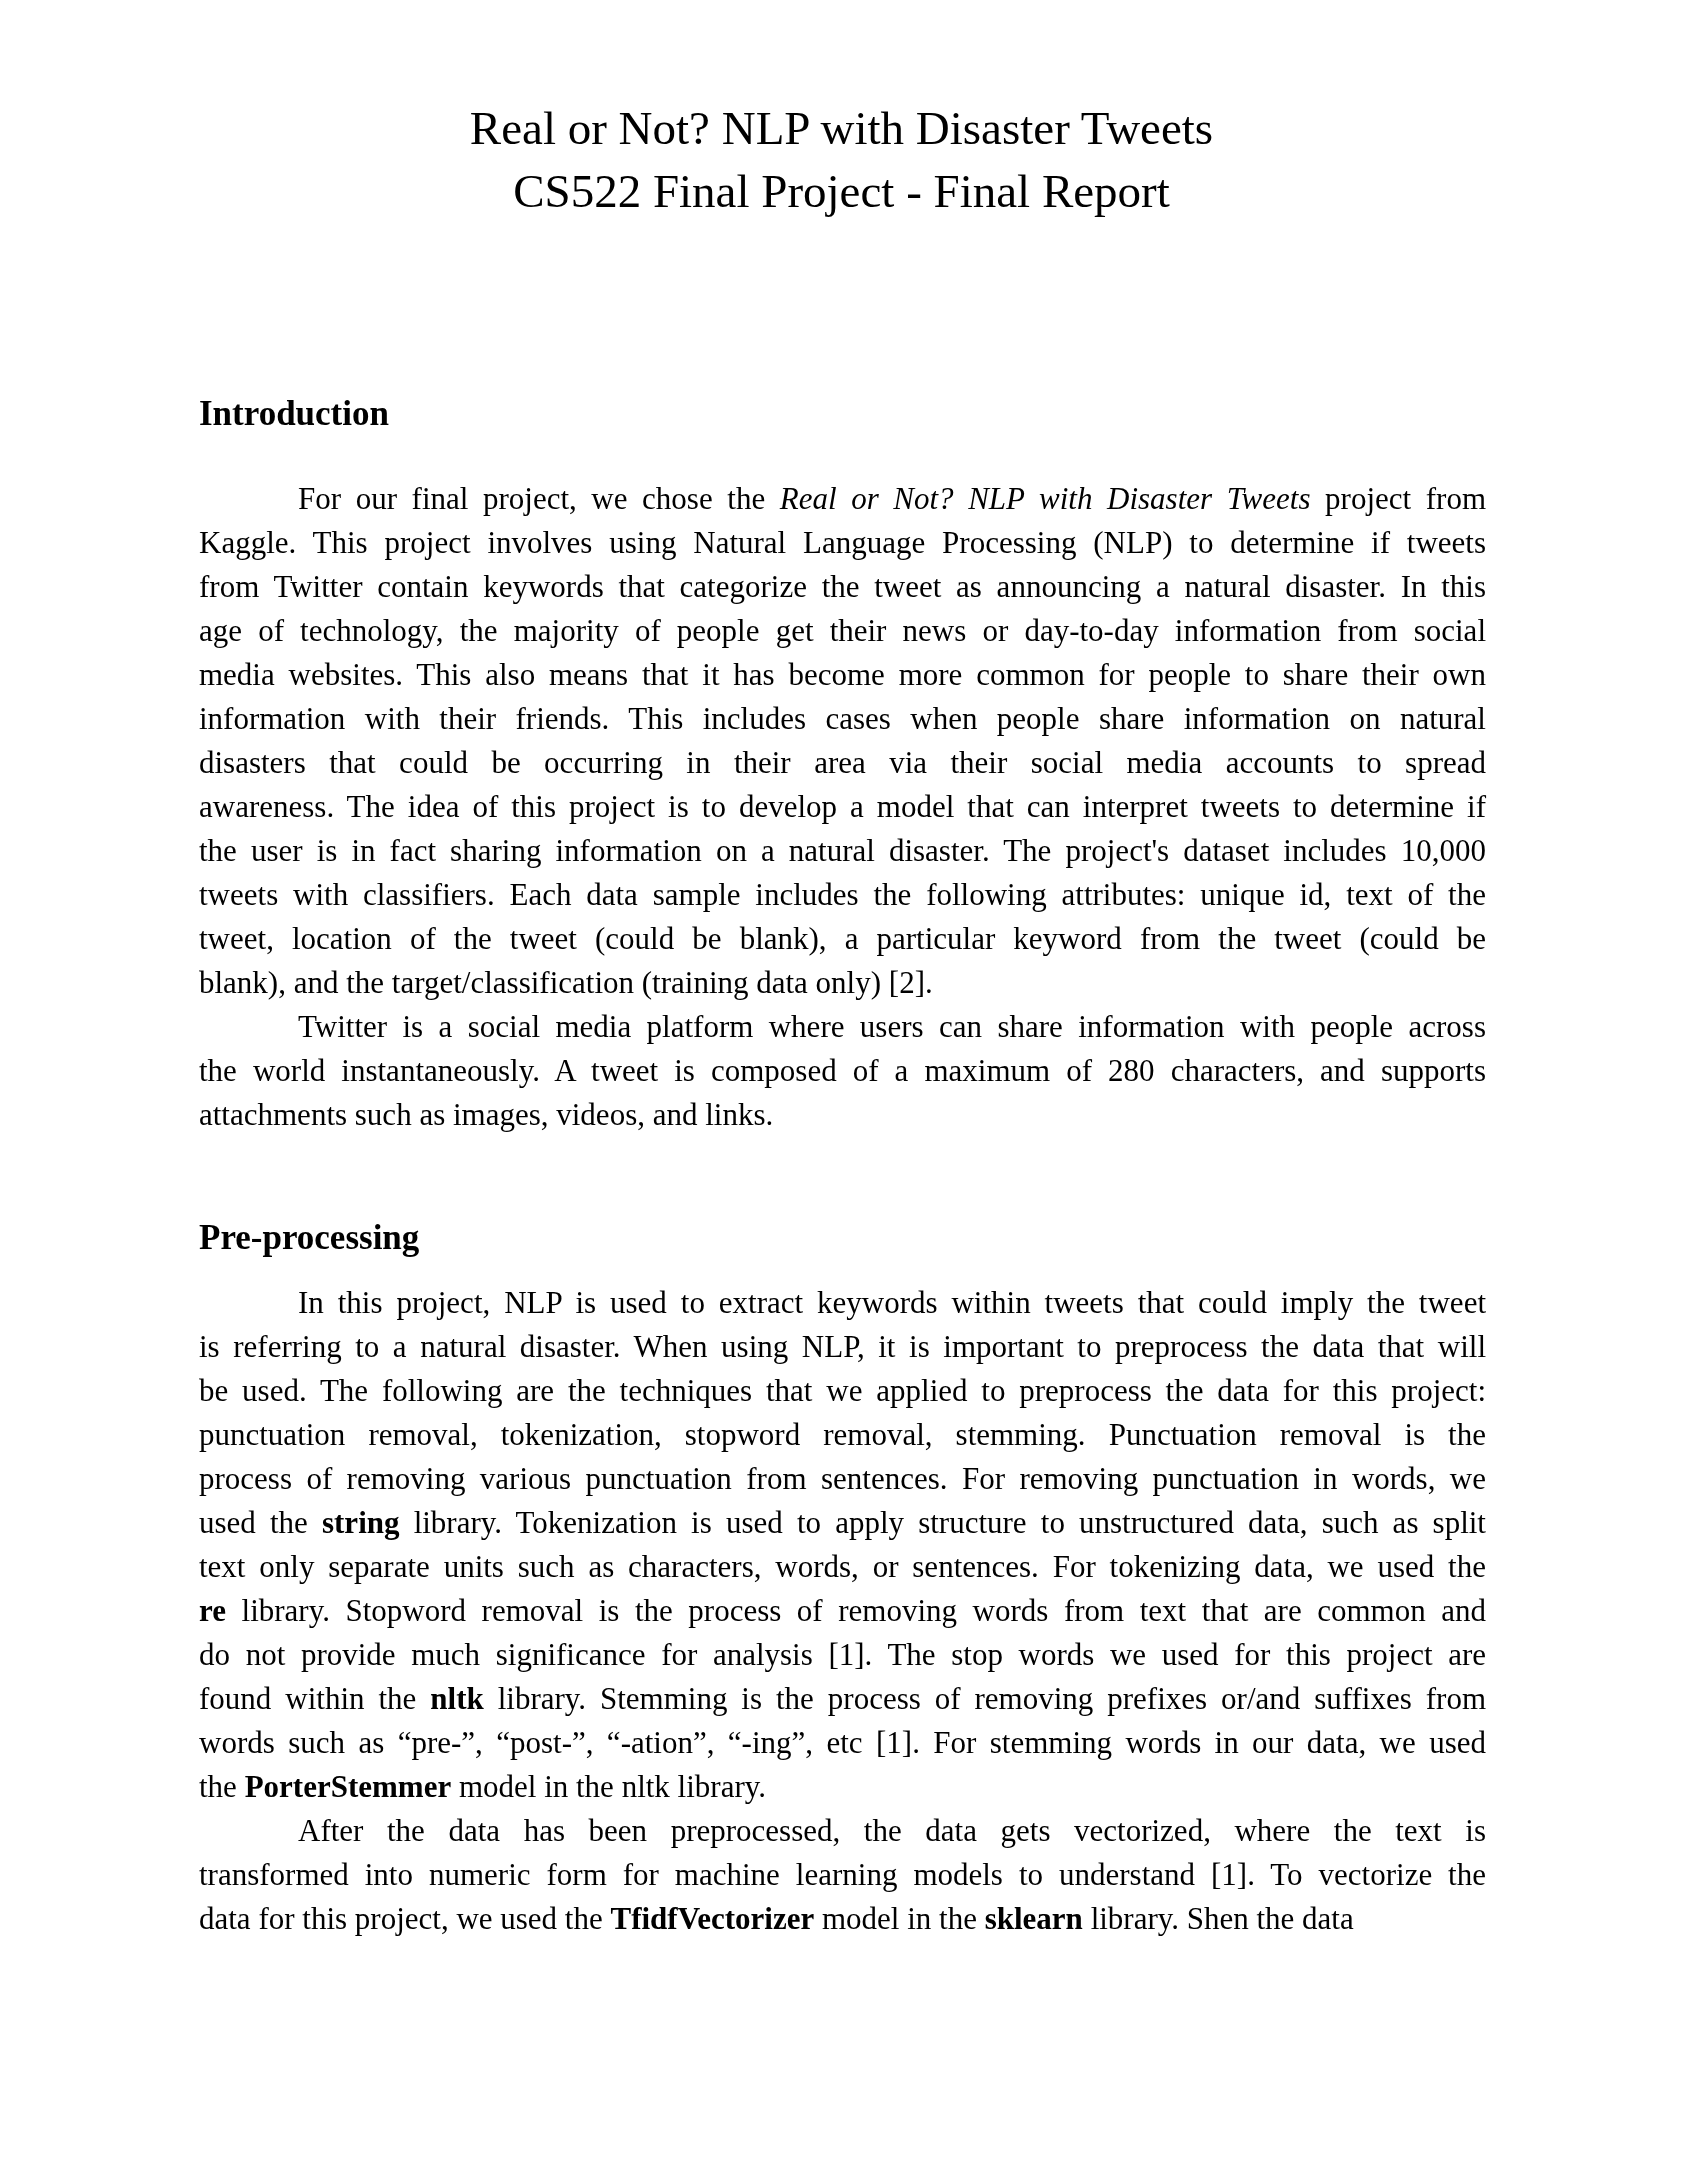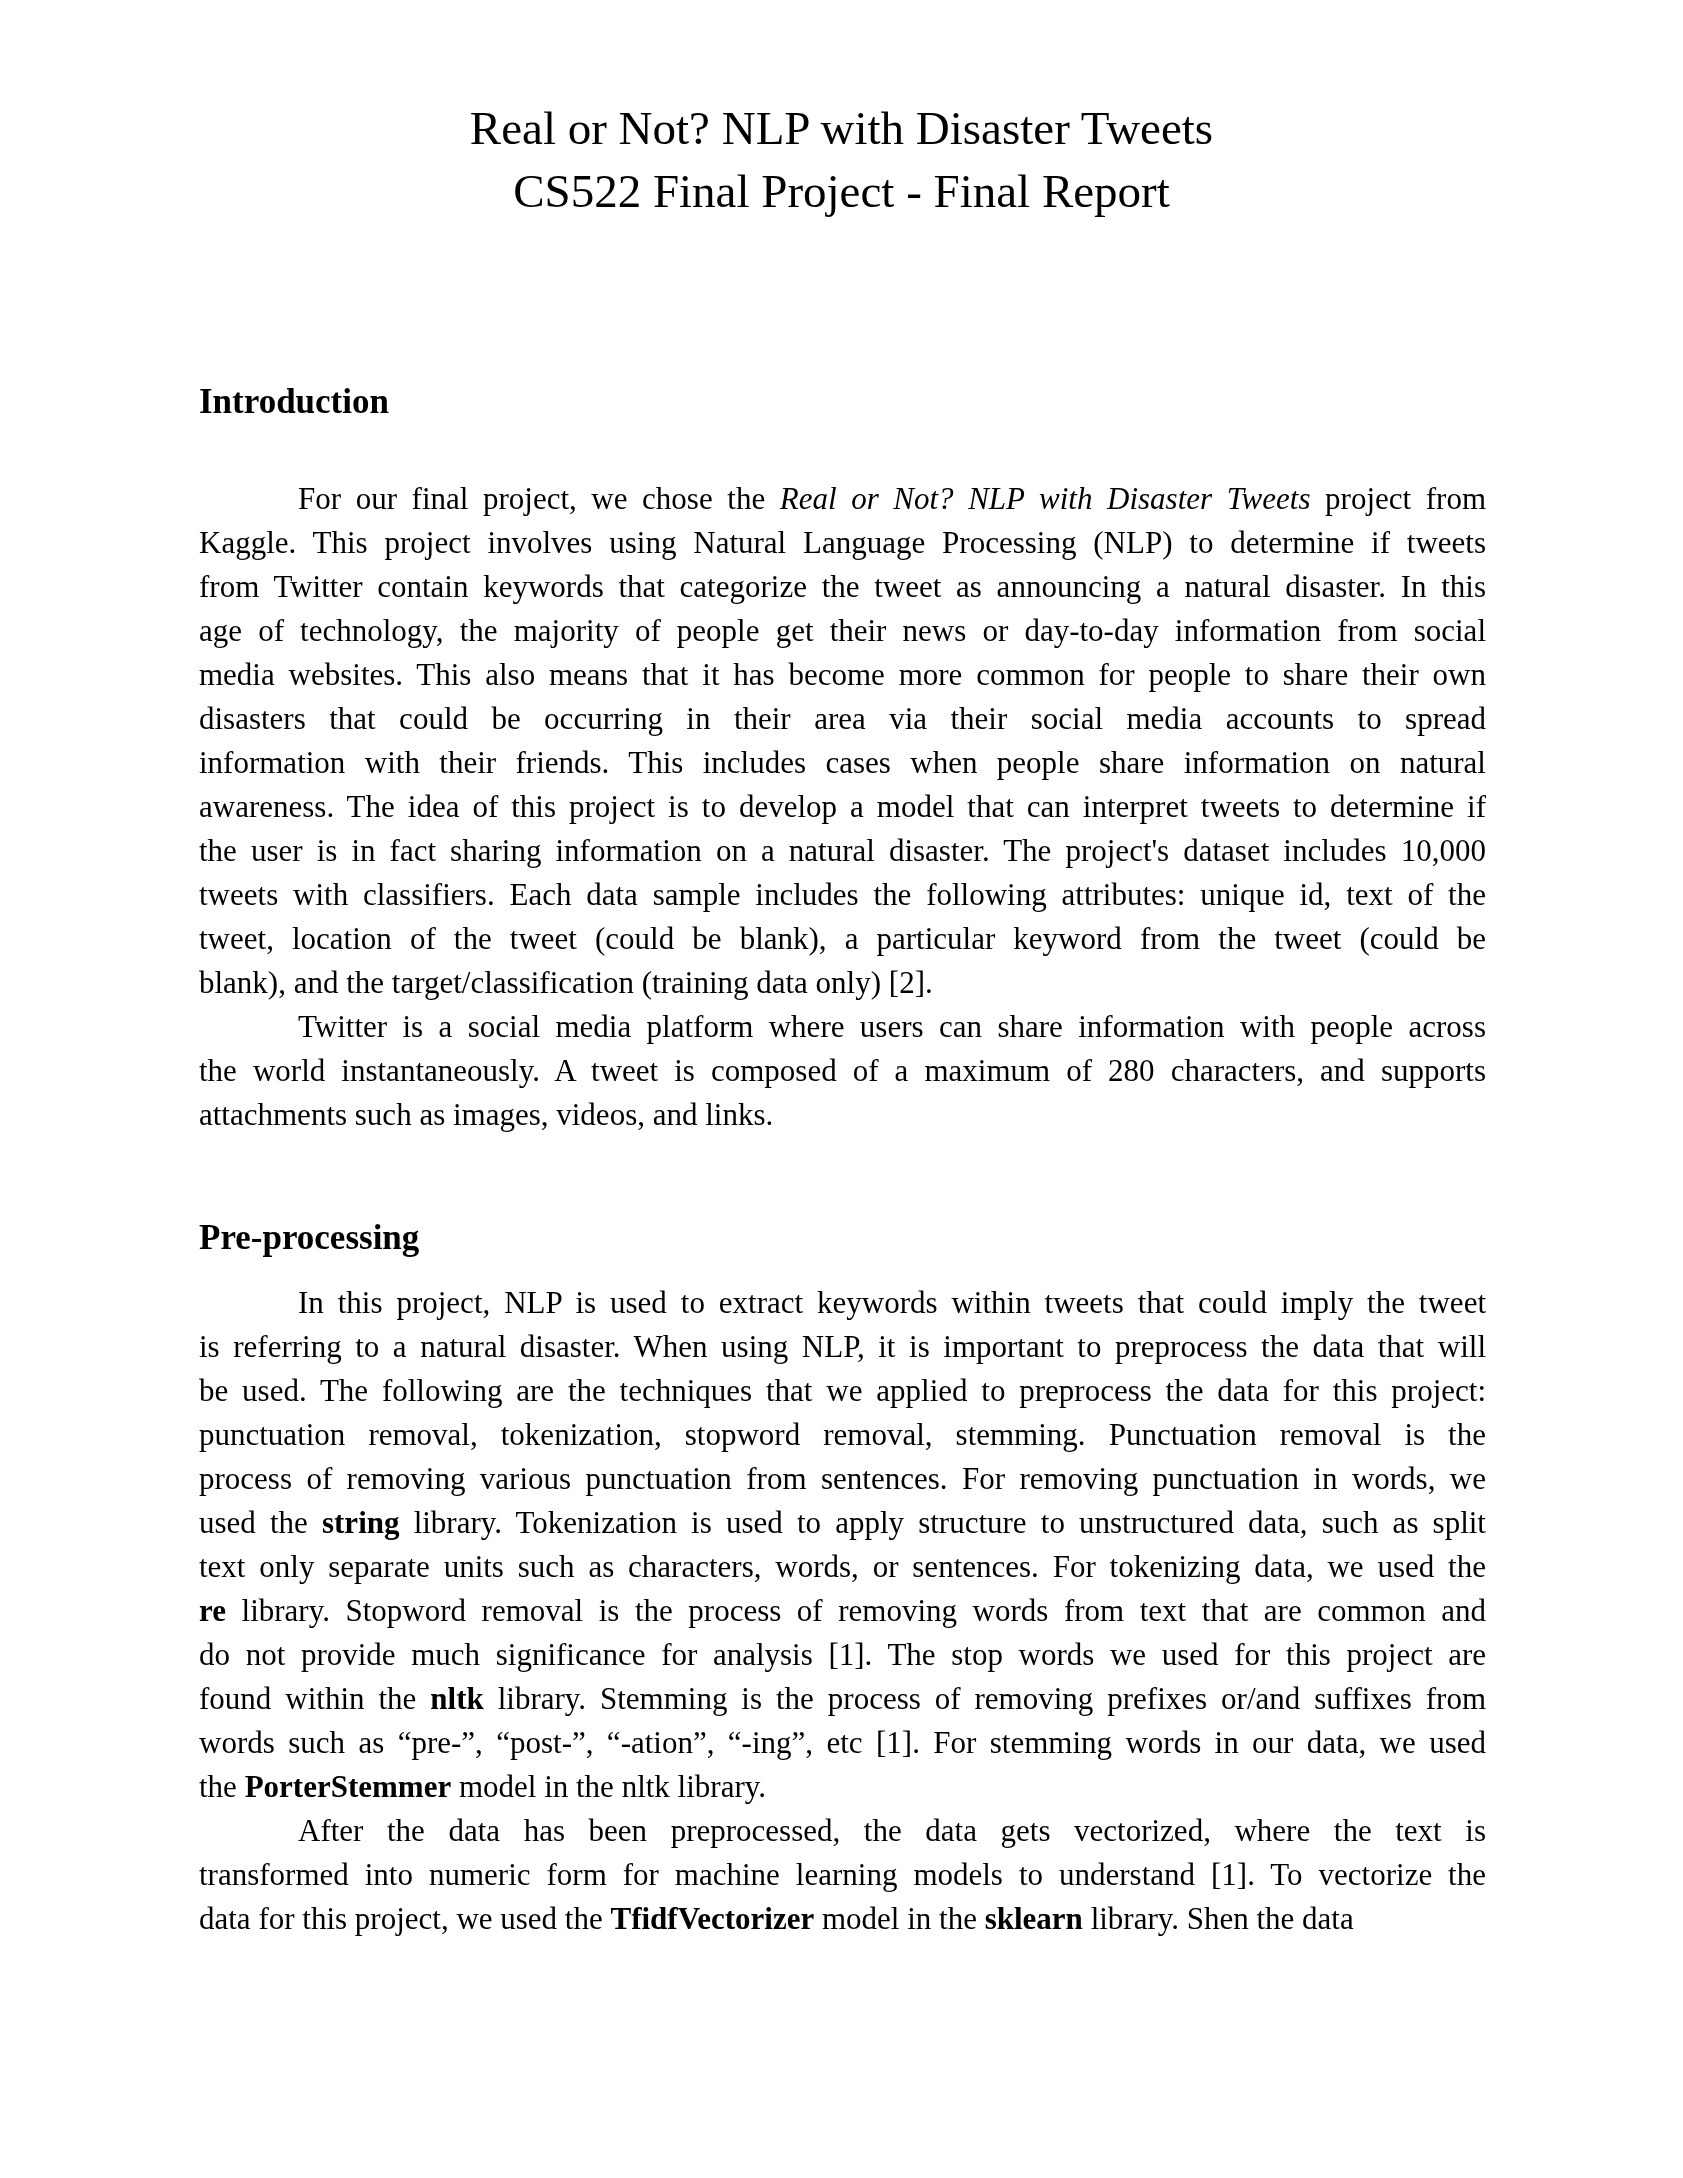--- a/index.html
+++ b/index.html
@@ -78,29 +78,29 @@
 </head>
 <body>
 
 <div class="page">
 
   <div class="title-block" style="top:97px;">
     <div class="title-line">Real or Not? NLP with Disaster Tweets</div>
     <div class="title-line">CS522 Final Project - Final Report</div>
   </div>
 
-  <h2 class="heading" style="top:380px;">Introduction</h2>
+  <h2 class="heading" style="top:392px;">Introduction</h2>
   <div class="para-block" id="sec0" style="top:477px;">
       <div class="line indent"><span>For our final project, we chose the </span><span class="i">Real or Not? NLP with Disaster Tweets</span><span> project from</span></div>
       <div class="line"><span>Kaggle. This project involves using Natural Language Processing (NLP) to determine if tweets</span></div>
       <div class="line"><span>from Twitter contain keywords that categorize the tweet as announcing a natural disaster. In this</span></div>
       <div class="line"><span>age of technology, the majority of people get their news or day-to-day information from social</span></div>
       <div class="line"><span>media websites. This also means that it has become more common for people to share their own</span></div>
+      <div class="line"><span>information with their friends. This includes cases when people share information on natural</span></div>
       <div class="line"><span>disasters that could be occurring in their area via their social media accounts to spread</span></div>
-      <div class="line"><span>information with their friends. This includes cases when people share information on natural</span></div>
       <div class="line"><span>awareness. The idea of this project is to develop a model that can interpret tweets to determine if</span></div>
       <div class="line"><span>the user is in fact sharing information on a natural disaster. The project's dataset includes 10,000</span></div>
       <div class="line"><span>tweets with classifiers. Each data sample includes the following attributes: unique id, text of the</span></div>
       <div class="line"><span>tweet, location of the tweet (could be blank), a particular keyword from the tweet (could be</span></div>
       <div class="line last"><span>blank), and the target/classification (training data only) [2].</span></div>
       <div class="line indent"><span>Twitter is a social media platform where users can share information with people across</span></div>
       <div class="line"><span>the world instantaneously. A tweet is composed of a maximum of 280 characters, and supports</span></div>
       <div class="line last"><span>attachments such as images, videos, and links.</span></div>
     </div>
 

